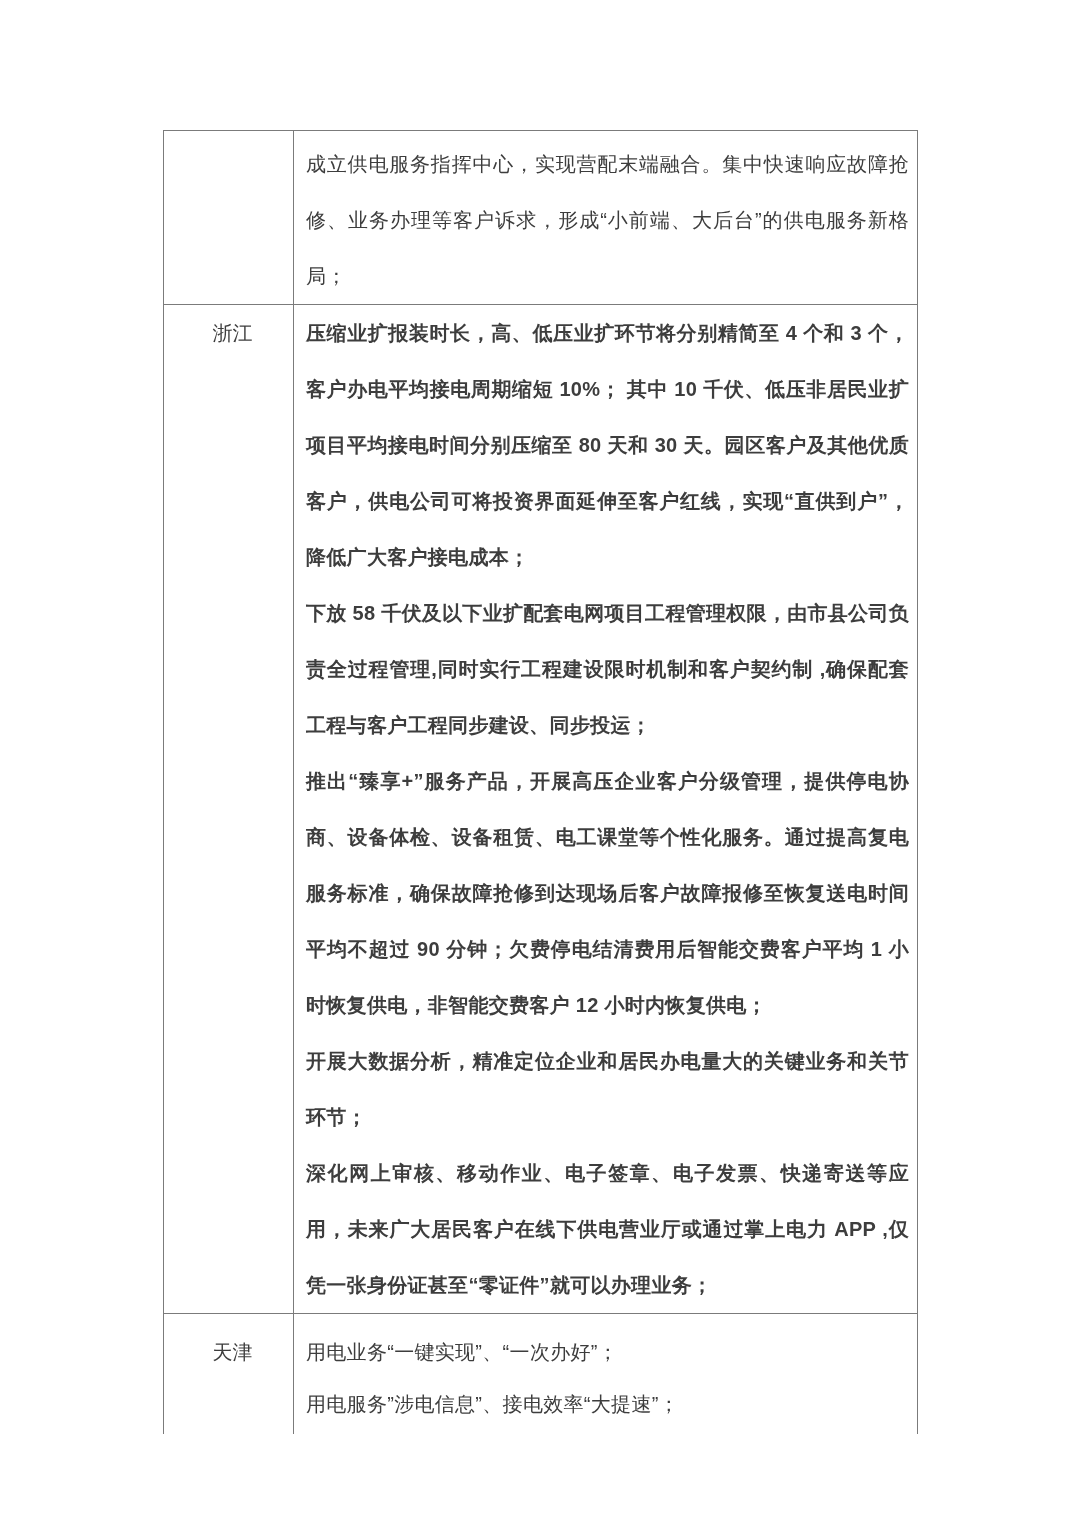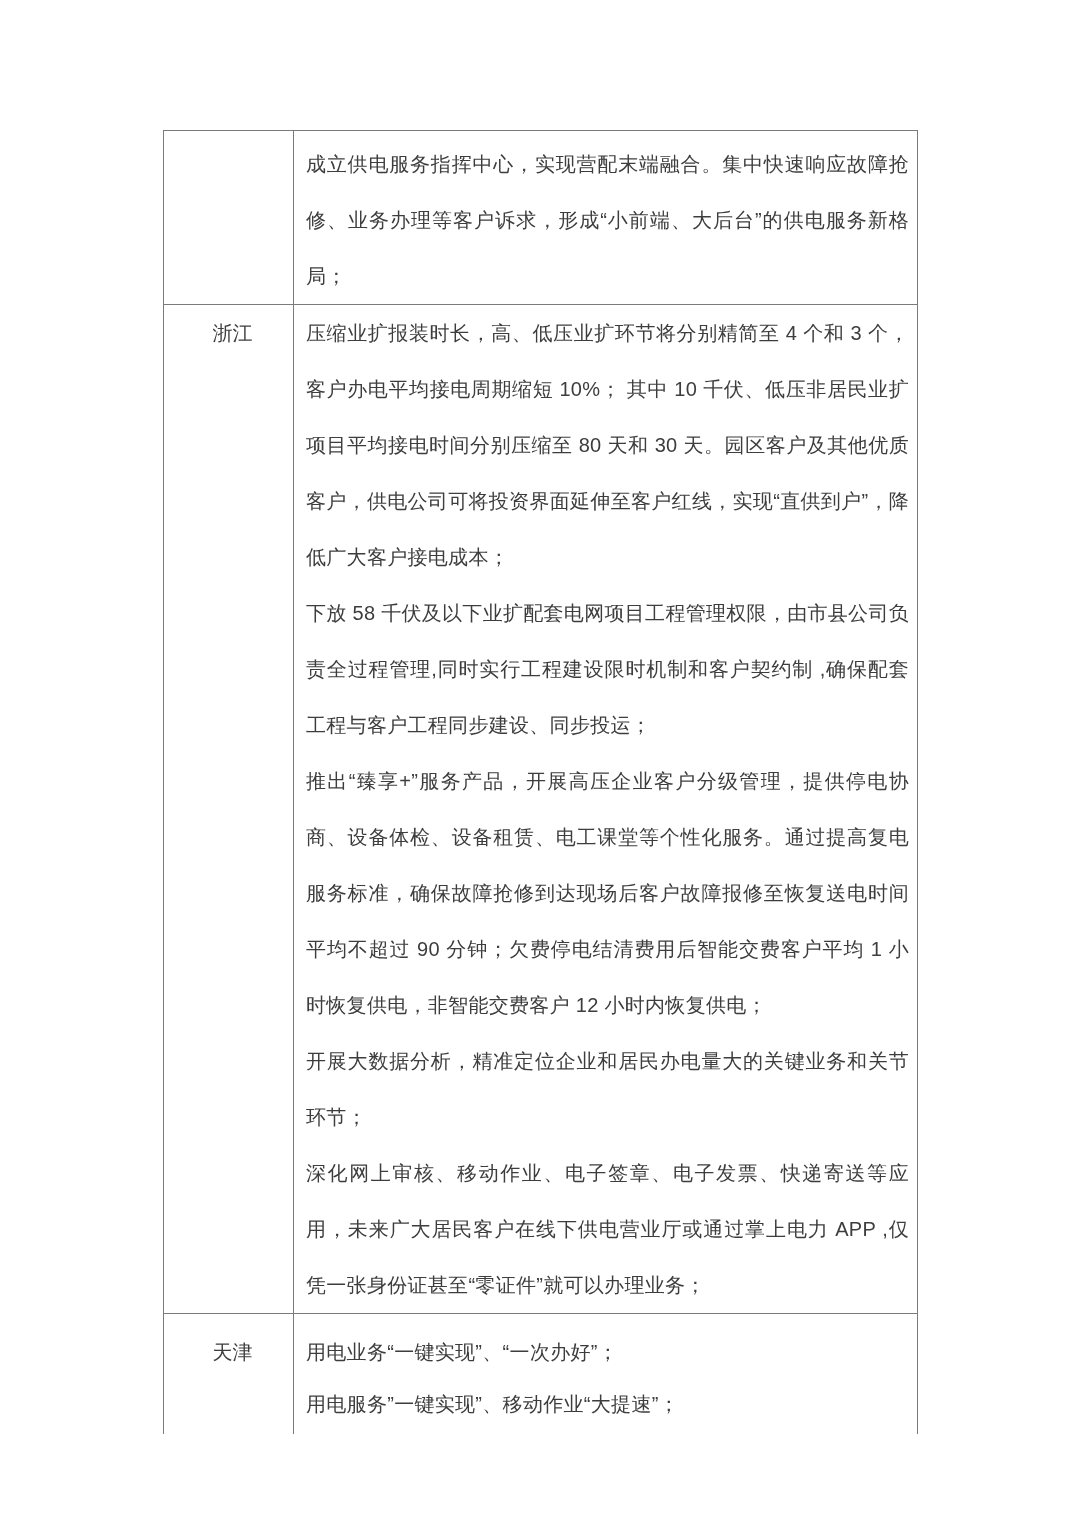--- a/index.html
+++ b/index.html
@@ -49,21 +49,21 @@
   .doc-table p {
     margin: 0;
     text-align: justify;
     letter-spacing: 0.3px;
   }
   tr.row-0 { height: 120px; }
   tr.row-1 { height: 957px; }
   tr.row-2 { height: 171px; }
   .row-0 .cell-inner { padding-top: 5px; }
   .row-0 p, .row-1 p { line-height: 56px; }
-  .row-1 .content .cell-inner { padding-top: 0; }
+  .row-1 .content .cell-inner { padding-top: 0; font-weight: bold; }
   .row-2 .cell-inner { padding-top: 12px; }
   .row-2 p { line-height: 52px; }
   .row-2 .province .cell-inner { line-height: 52px; }
 
   
   .watermark {
     position: absolute;
     left: 910px;
     top: 1455px;
     display: flex;
@@ -125,21 +125,21 @@
 
       <tr class="row-2">
         <td class="province">
           <div class="cell-inner">
             <span>天津</span>
           </div>
         </td>
         <td class="content">
           <div class="cell-inner">
             <p>用电业务“一键实现”、“一次办好”；</p>
-            <p>用电服务”一键实现”、移动作业“大提速”；</p>
+            <p>用电服务”涉电信息”、接电效率“大提速”；</p>
             <p>电子签章”两降低”、涉电信息“四公开”；</p>
           </div>
         </td>
       </tr>
     </tbody>
   </table>
 
   <div class="watermark">
     <svg class="wm-icon" width="48" height="40" viewBox="0 0 48 40" xmlns="http://www.w3.org/2000/svg">
       <g fill="#ffffff" stroke="#cfcfcf" stroke-width="1.6">

